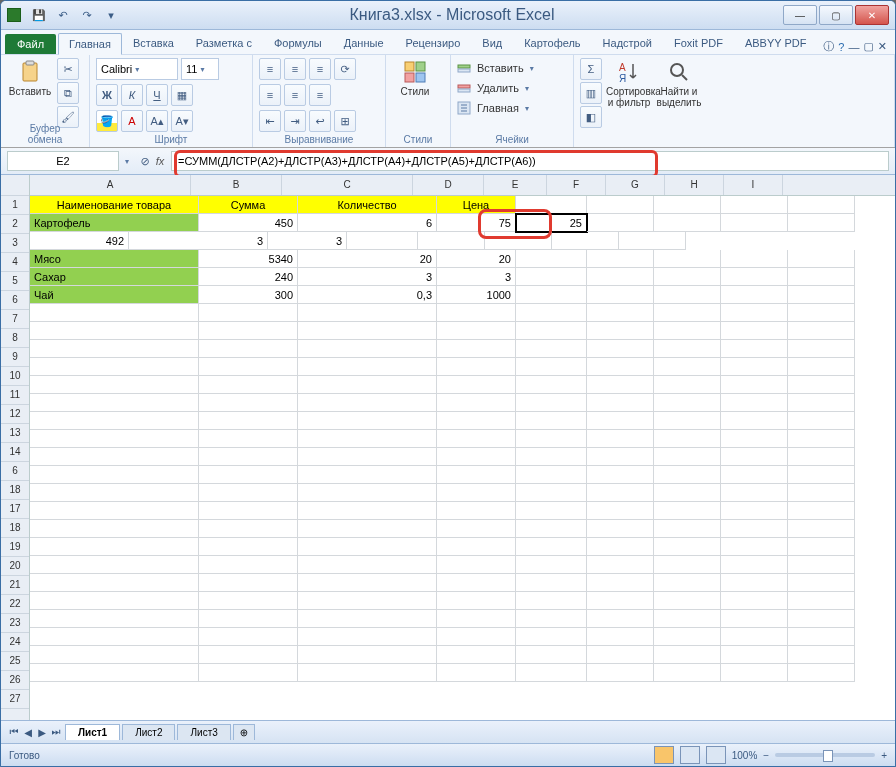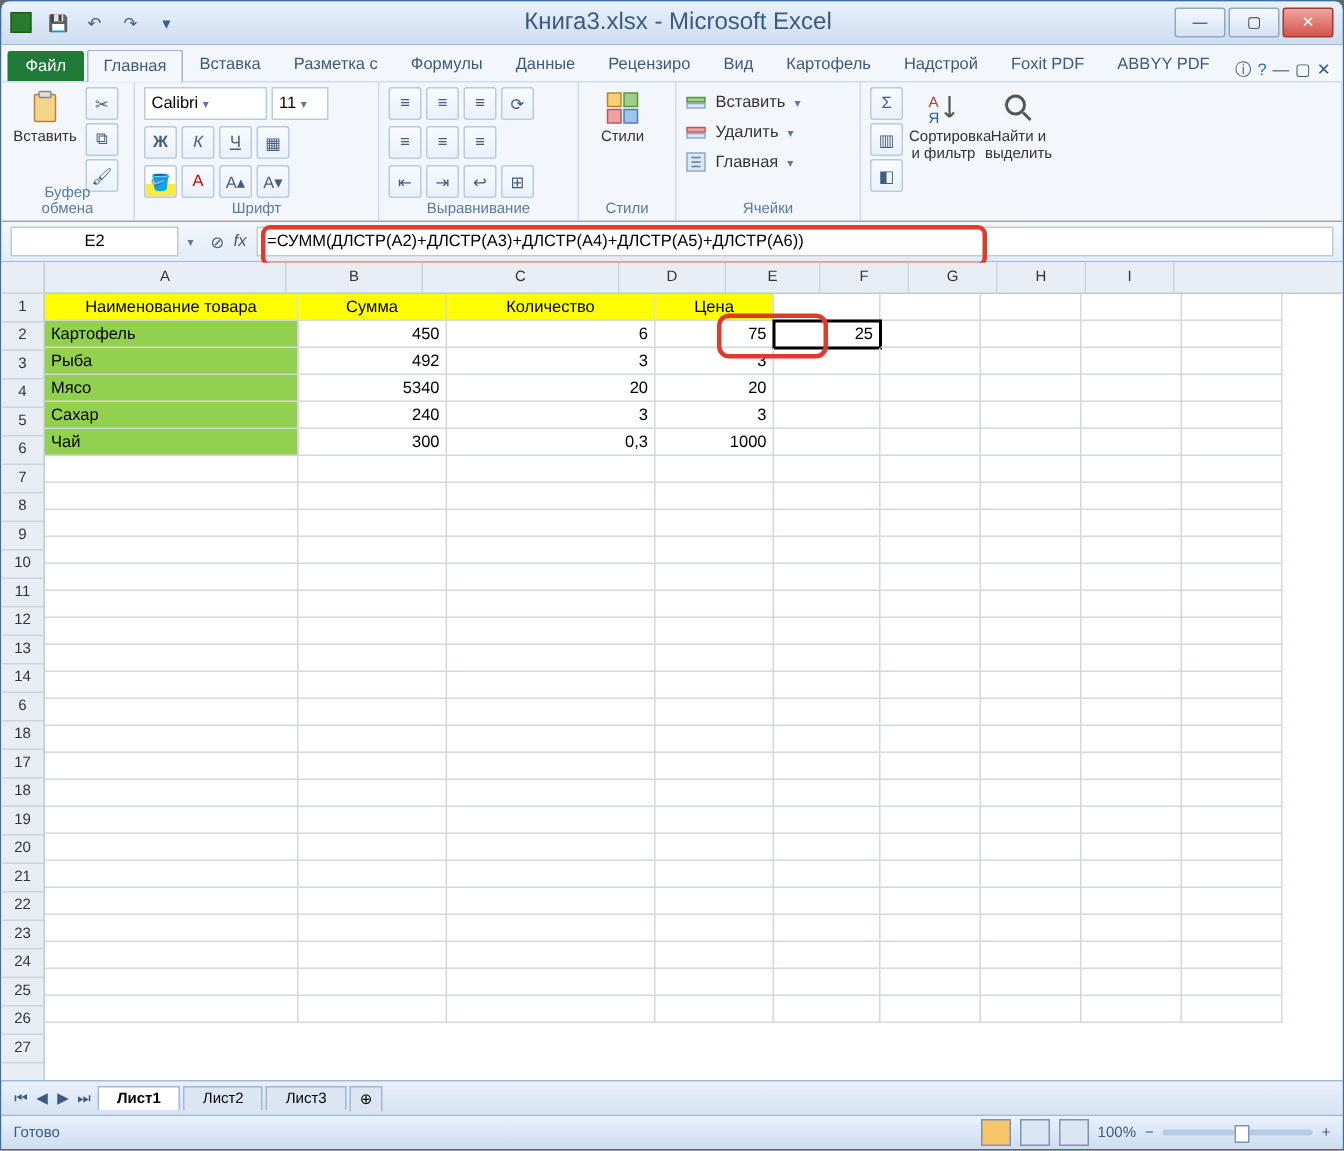--- a/index.html
+++ b/index.html
@@ -326,21 +326,20 @@
             <div class="cell num" style="width: 90px;">450</div>
             <div class="cell num" style="width: 130px;">6</div>
             <div class="cell num" style="width: 70px;">75</div>
             <div class="cell num sel-cell" style="width: 62px;">25</div>
             <div class="cell " style="width: 58px;"></div>
             <div class="cell " style="width: 58px;"></div>
             <div class="cell " style="width: 58px;"></div>
             <div class="cell " style="width: 58px;"></div>
           </div>
           <div class="row">
-            <div class="cell greencell" style="width: 160px;">Рыба</div>
             <div class="cell num" style="width: 90px;">492</div>
             <div class="cell num" style="width: 130px;">3</div>
             <div class="cell num" style="width: 70px;">3</div>
             <div class="cell " style="width: 62px;"></div>
             <div class="cell " style="width: 58px;"></div>
             <div class="cell " style="width: 58px;"></div>
             <div class="cell " style="width: 58px;"></div>
             <div class="cell " style="width: 58px;"></div>
           </div>
           <div class="row">

